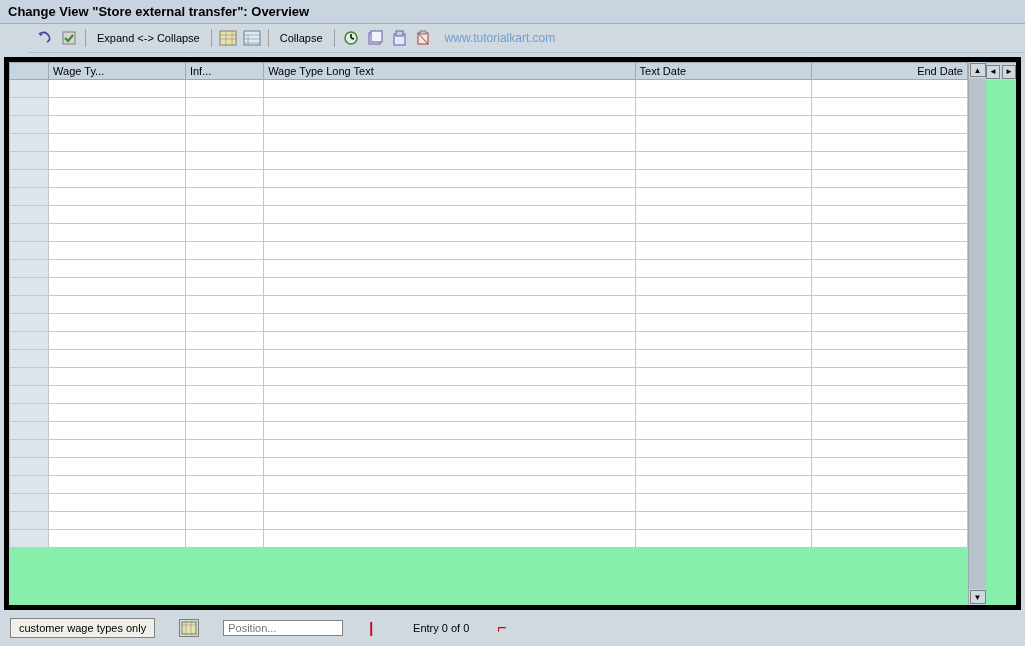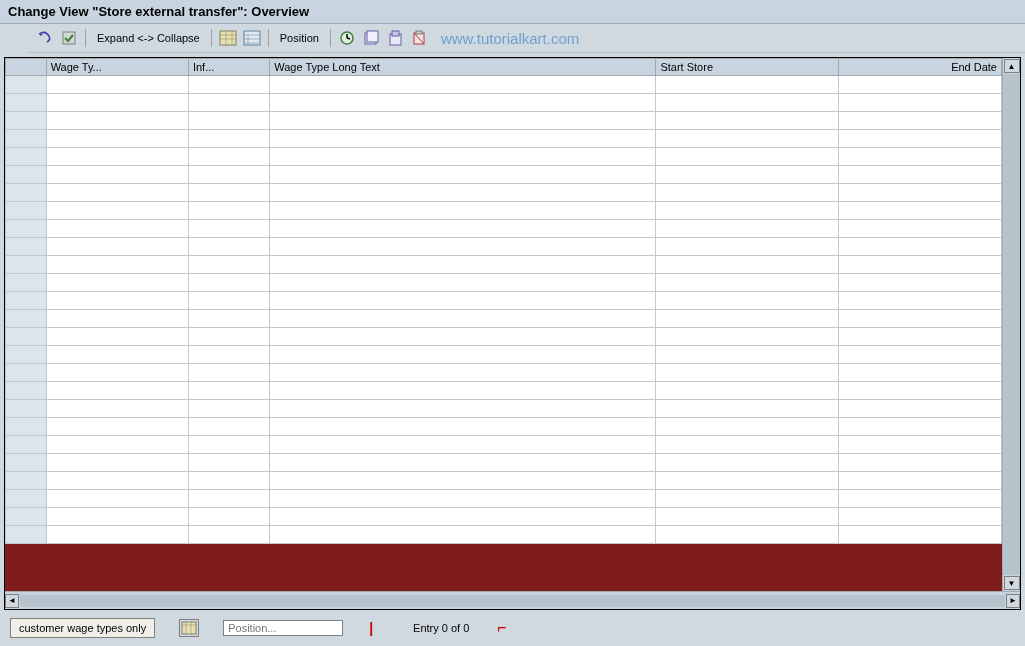--- a/index.html
+++ b/index.html
@@ -73,42 +73,42 @@
     .toolbar-separator {
       width: 1px;
       height: 18px;
       background: #a0a0a0;
       margin: 0 2px;
     }
 
     
     .watermark {
       color: #4488cc;
-      font-size: 15px;
+      font-size: 12px;
       opacity: 0.7;
       margin-left: 8px;
     }
 
     
     .main-content {
       flex: 1;
       display: flex;
       flex-direction: column;
       padding: 4px;
       overflow: hidden;
     }
 
     
     .table-container {
       flex: 1;
-      background: #7f1d1d;
-      border: 1px solid #000000;
+      background: #86efac;
+      border: 5px solid #000000;
       overflow: hidden;
       display: flex;
-      flex-direction: column;
+      flex-direction: row;
       position: relative;
     }
 
     
     .data-table {
       width: 100%;
       border-collapse: collapse;
       table-layout: fixed;
     }
 
@@ -264,21 +264,21 @@
         <line x1="1" y1="5" x2="17" y2="5" stroke="#6080a0" stroke-width="0.5"></line>
         <line x1="5" y1="5" x2="5" y2="15" stroke="#6080a0" stroke-width="0.5"></line>
         <line x1="1" y1="9" x2="17" y2="9" stroke="#6080a0" stroke-width="0.5"></line>
         <line x1="1" y1="13" x2="17" y2="13" stroke="#6080a0" stroke-width="0.5"></line>
       </svg>
     </div>
 
     <div class="toolbar-separator"></div>
 
     <div class="toolbar-btn">
-      <span>Position</span>
+      <span>Collapse</span>
     </div>
 
     <div class="toolbar-separator"></div>
 
     <div class="toolbar-icon" title="Time">
       <svg width="16" height="16" viewBox="0 0 16 16">
         <circle cx="8" cy="8" r="6" fill="#e0f0e0" stroke="#408040" stroke-width="1.5"></circle>
         <line x1="8" y1="4" x2="8" y2="8" stroke="#000" stroke-width="1.5"></line>
         <line x1="8" y1="8" x2="11" y2="9" stroke="#000" stroke-width="1.5"></line>
       </svg>
@@ -323,21 +323,21 @@
               <col style="width:190px">
               <col style="width:90px">
               <col style="width:80px">
             </colgroup>
             <thead>
               <tr class="table-header-row">
                 <th></th>
                 <th>Wage Ty...</th>
                 <th>Inf...</th>
                 <th>Wage Type Long Text</th>
-                <th>Start Store</th>
+                <th>Text Date</th>
                 <th>End Date</th>
               </tr>
             </thead>
             <tbody id="table-body">
             <tr>
                   <td style="background: rgb(220, 228, 236); width: 20px;"></td>
                   <td></td>
                   <td></td>
                   <td></td>
                   <td></td>

